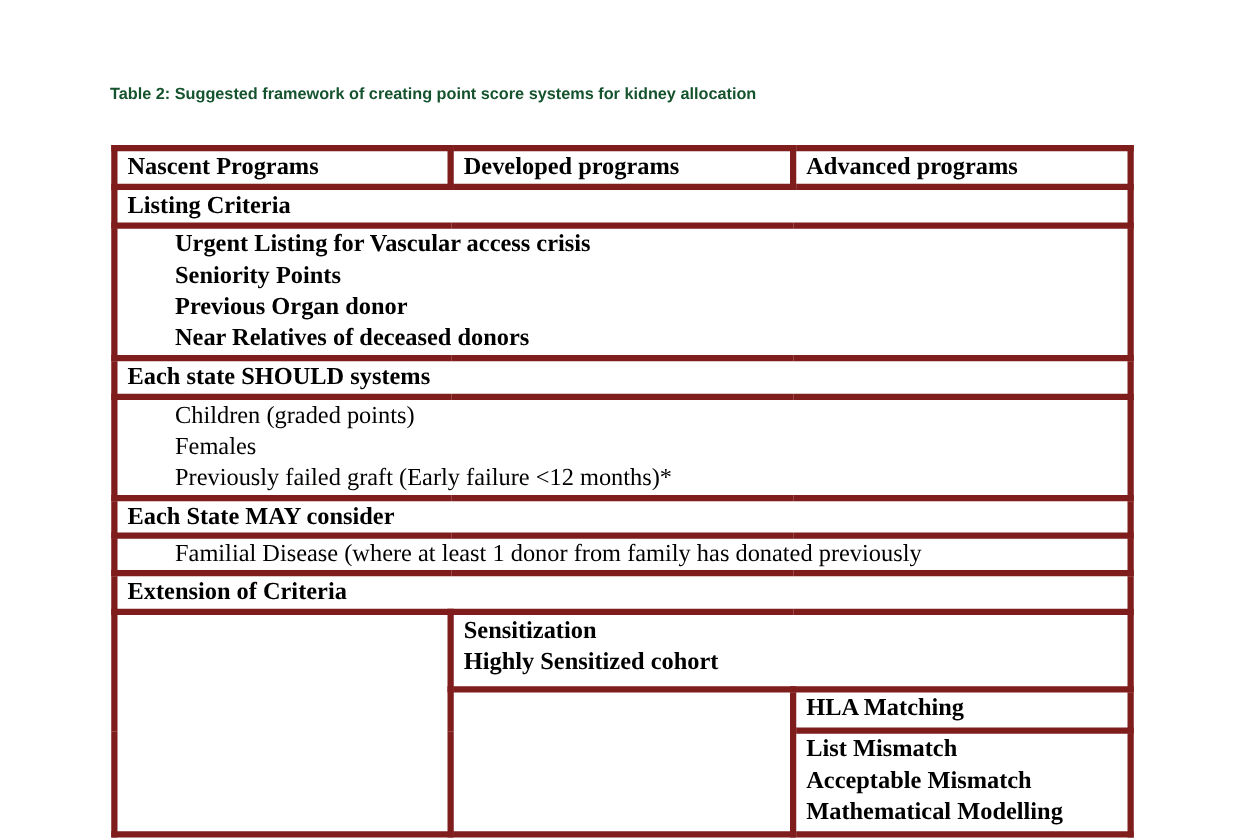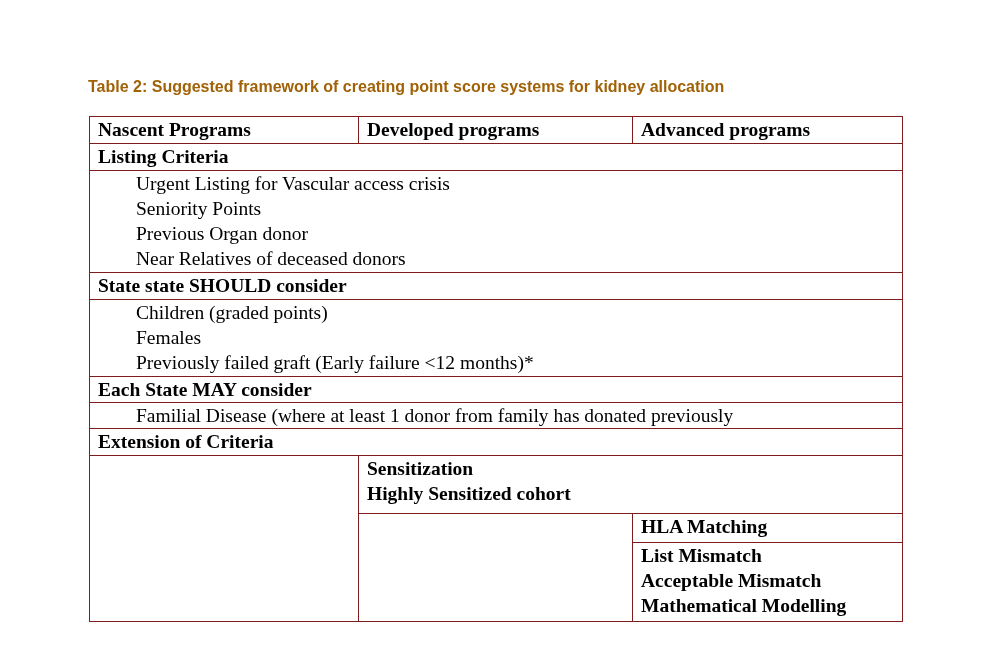--- a/index.html
+++ b/index.html
@@ -10,60 +10,60 @@
   .page {
     position: relative;
     width: 987px;
     height: 672px;
     background: #ffffff;
     overflow: hidden;
   }
   .doc-title {
     position: absolute;
     left: 88px;
-    top: 76px;
+    top: 64px;
     width: 860px;
     font-family: "Liberation Sans", sans-serif;
     font-weight: 700;
-    font-size: 16px;
+    font-size: 13px;
     line-height: 22px;
-    color: #a16207;
+    color: #14532d;
     white-space: nowrap;
   }
   table.framework {
     position: absolute;
     left: 89px;
     top: 116px;
     width: 813px;
     border-collapse: collapse;
     table-layout: fixed;
     font-family: "Liberation Serif", serif;
     font-size: 19.5px;
     line-height: 25px;
     color: #000000;
   }
   table.framework td {
-    border: 1px solid #7f1d1d;
+    border: 5px solid #7f1d1d;
     vertical-align: top;
     padding: 0 8px;
     overflow: hidden;
   }
   td.col-header, td.section-header {
     font-weight: 700;
     white-space: nowrap;
   }
   td.items-cell { padding-left: 0; }
   .item-line {
     padding-left: 38px;
     white-space: nowrap;
   }
   .cell-line { white-space: nowrap; font-weight: bold; }
   .h26 { height: 26px; }
   .h25 { height: 25px; }
-  .h101 { height: 101px; }
+  .h101 { height: 101px; font-weight: bold; }
   .h76 { height: 76px; margin-top: 28px; }
   .h57 { height: 57px; }
   .h28 { height: 28px; margin-left: 15px; }
   .h78 { height: 78px; }
 </style>
 </head>
 <body>
 
 <div class="page">
 
@@ -89,21 +89,21 @@
     <tr>
       <td colspan="3" class="items-cell h101">
         <div class="item-line">Urgent Listing for Vascular access crisis</div>
         <div class="item-line">Seniority Points</div>
         <div class="item-line">Previous Organ donor</div>
         <div class="item-line">Near Relatives of deceased donors</div>
       </td>
     </tr>
 
     <tr>
-      <td colspan="3" class="section-header h26">State state SHOULD consider</td>
+      <td colspan="3" class="section-header h26">Each state SHOULD systems</td>
     </tr>
     <tr>
       <td colspan="3" class="items-cell h76">
         <div class="item-line">Children (graded points)</div>
         <div class="item-line">Females</div>
         <div class="item-line">Previously failed graft (Early failure &lt;12 months)*</div>
       </td>
     </tr>
 
     <tr>

